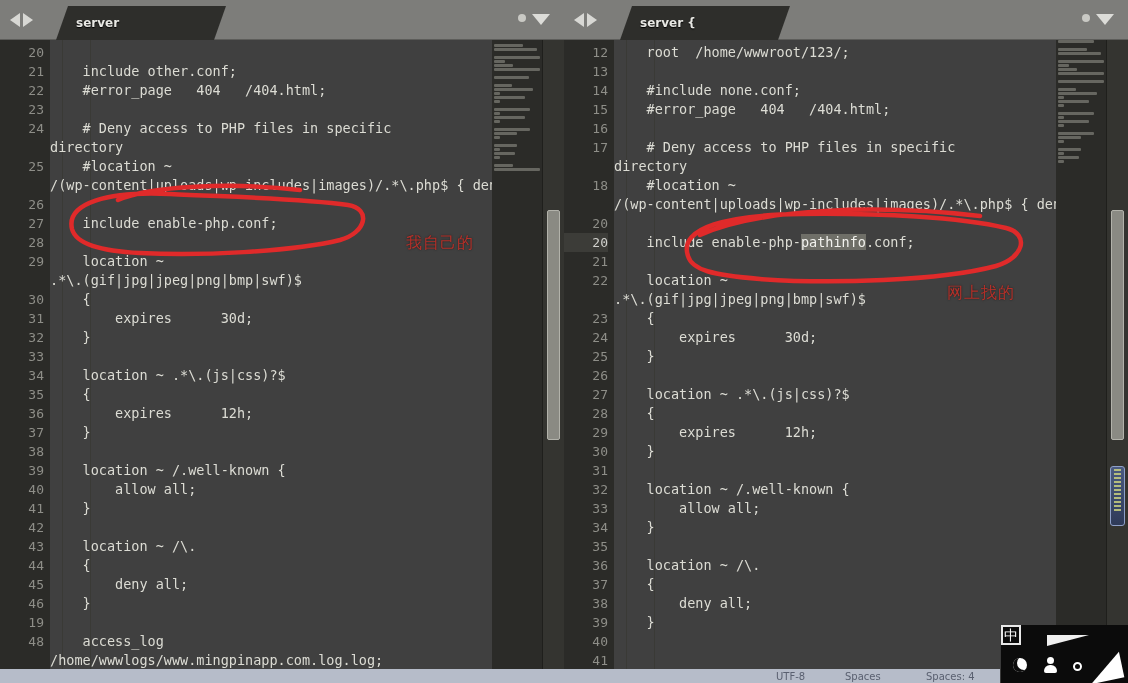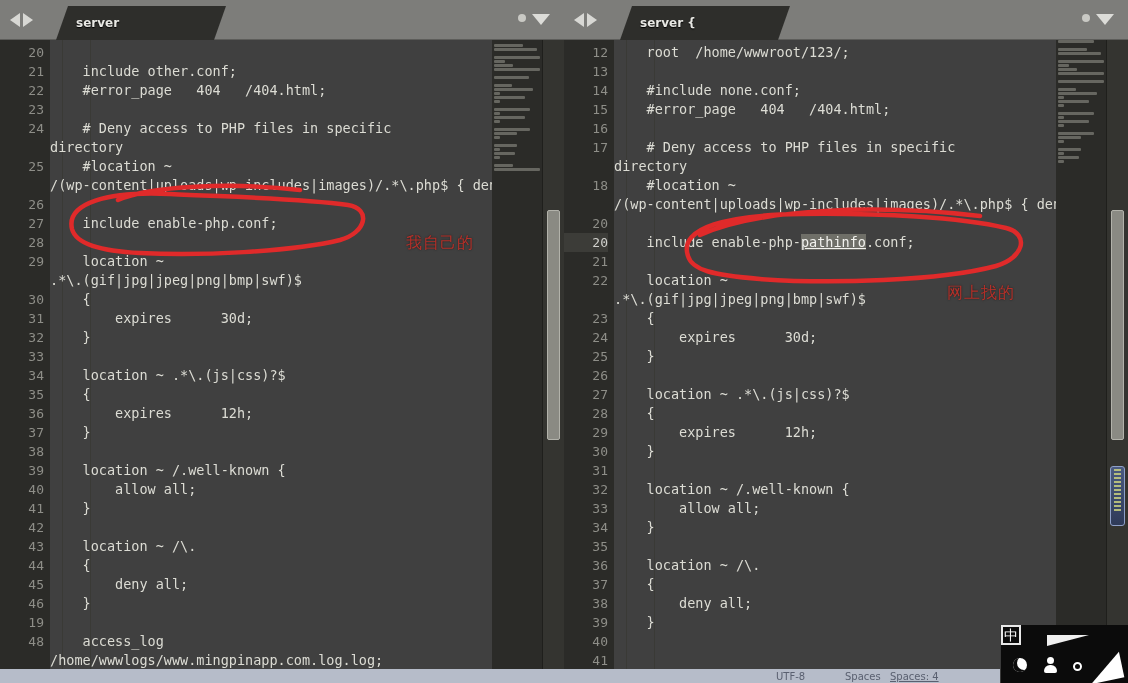--- a/index.html
+++ b/index.html
@@ -77,21 +77,21 @@
 
   .code {
     position:absolute; top:0; left:50px; right:72px; bottom:0;
     color:#dcdcd4;
     font-size:13.5px; line-height:19px;
     padding:3px 0 0 0;
     white-space:pre;
     overflow:hidden;
   }
   .code .ln { height:19px; padding-left:72px; }
-  .sel { background:#6f6f68; color:#f2f2ee;text-decoration:underline; }
+  .sel { background:#6f6f68; color:#f2f2ee; }
 
   
   .minimap {
     position:absolute; top:40px; right:22px; width:50px; bottom:0;
     background:#2b2b28; overflow:hidden;
   }
   .mm-line { height:3px; margin:0 0 1px 2px; background:#8a8a82; opacity:.62; border-radius:1px; }
   .mm-gap  { height:4px; }
 
   
@@ -128,21 +128,21 @@
   .statusbar {
     position:absolute; left:0; bottom:0; width:1128px; height:14px;
     background:#b6bcc9;
     color:#5a6070;
     font-family:"DejaVu Sans", sans-serif;
     font-size:10px;
   }
   .statusbar span { position:absolute; top:2px; }
   .st-enc  { left:776px; }
   .st-eol  { left:845px; }
-  .st-ind  { left:890px;text-decoration:underline; }
+  .st-ind  { left:926px; }
 
   
   .ime {
     position:absolute; right:0; bottom:0;
     width:128px; height:58px;
     background:#0b0b0b;
     border-left:1px solid #3a3a3a;
   }
   .ime .zh {
     left:10px; top:6px;

